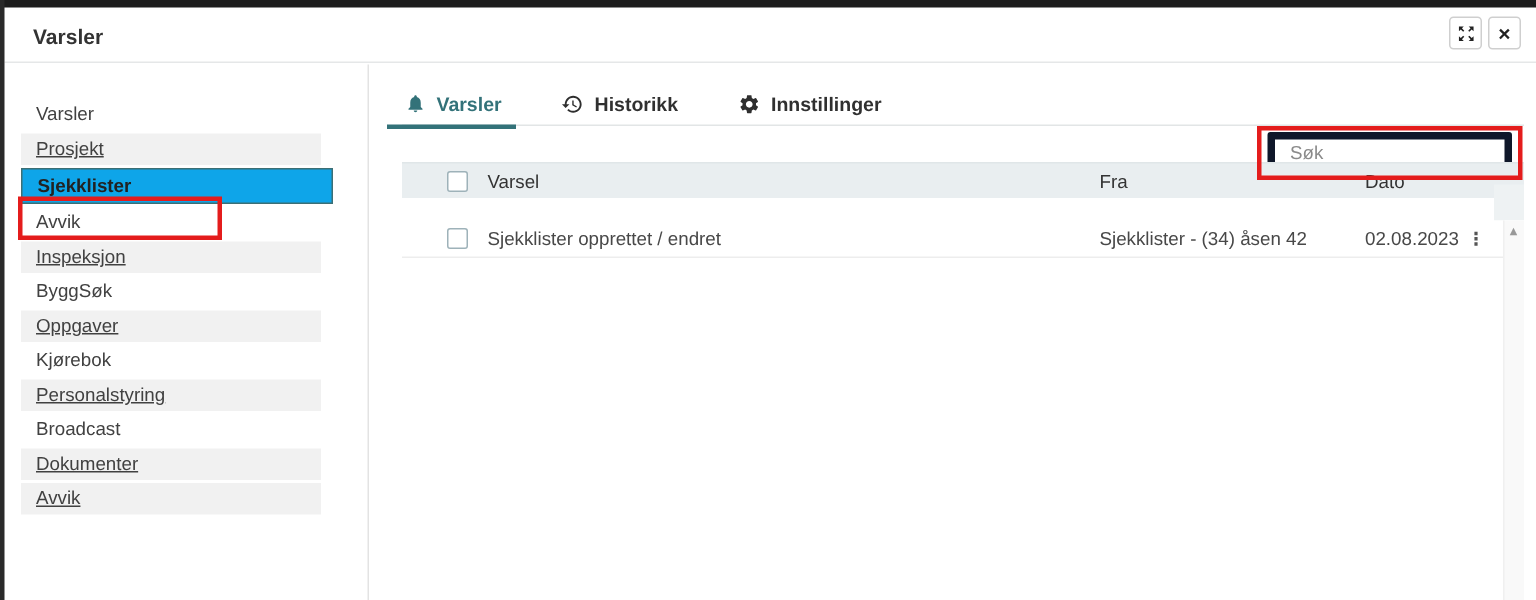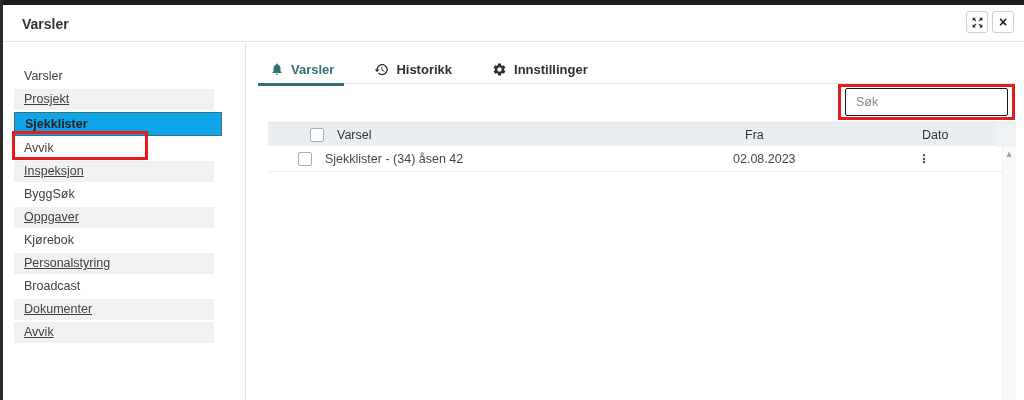--- a/index.html
+++ b/index.html
@@ -37,29 +37,29 @@
   
   .tabbar { position:absolute; left:268px; top:55px; width:748px; height:29px; border-bottom:1px solid #e2e5e6;
             display:flex; gap:36px; }
   .tab { display:flex; align-items:center; gap:7px; font-size:13px; font-weight:600; color:#303030;
          position:relative; cursor:pointer; padding:0 2px; }
   .tab .ticon { display:flex; align-items:center; }
   .tab.active { color:#337279; }
   .tab.active::after { content:""; position:absolute; left:-10px; right:-8px; bottom:-3px; height:3px; background:#337279; }
 
   
-  .search-input { position:absolute; left:845px; top:88px; width:163px; height:28px; border:1px solid #0f172a;
+  .search-input { position:absolute; left:845px; top:88px; width:163px; height:28px; border:5px solid #0f172a;
                   border-radius:2px; padding:0 10px; font-size:12.5px; color:#333; outline:none;
                   font-family:"Liberation Sans", sans-serif; }
   .search-input::placeholder { color:#8a8a8a; }
 
   
   .grid-cols { display:grid; grid-template-columns:30px 27px 408px 177px 60px 46px; align-items:center; }
-  .t-head { position:absolute; left:268px; top:122px; width:748px; height:24px; background:#e9eef0;
-            border-top:1px solid #e0e6e8; font-size:12.5px; color:#333;padding-left:12px; }
+  .t-head { position:absolute; left:268px; top:108px; width:748px; height:24px; background:#e9eef0;
+            border-top:1px solid #e0e6e8; font-size:12.5px; color:#333; }
   .t-corner { position:absolute; left:996px; top:123px; width:20px; height:24px; background:#eef2f3; }
   .t-row  { position:absolute; left:268px; top:147px; width:748px; height:25px; background:#fff;
             border-bottom:1px solid #ededed; font-size:12.5px; color:#484848; }
   .cbx { width:14px; height:14px; border:1px solid #9eb2b9; border-radius:2px; background:#fff; cursor:pointer; }
   .menu-dots { font-family:"DejaVu Sans", sans-serif; font-size:12px; font-weight:700; color:#555;
                padding-left:8px; cursor:pointer; }
 
   
   .scrollbar { position:absolute; left:1002px; top:147px; width:14px; height:253px; background:#f9f9f9; border-left:1px solid #f0f0f0; }
   .scroll-up { position:absolute; left:1002px; top:150px; width:14px; text-align:center;
@@ -138,20 +138,21 @@
   <span>Varsel</span>
   <span>Fra</span>
   <span>Dato</span>
   <span></span>
 </div>
 <div class="t-corner"></div>
 
 <div class="t-row grid-cols">
   <span></span>
   <span class="cbx"></span>
+  <span>Sjekklister opprettet / endret</span>
   <span>Sjekklister - (34) åsen 42</span>
   <span>02.08.2023</span>
   <span class="menu-dots">⋮</span>
 </div>
 
 <div class="scrollbar"></div>
 <div class="scroll-up">▲</div>
 
 <div class="anno anno-sidebar"></div>
 <div class="anno anno-search"></div>

